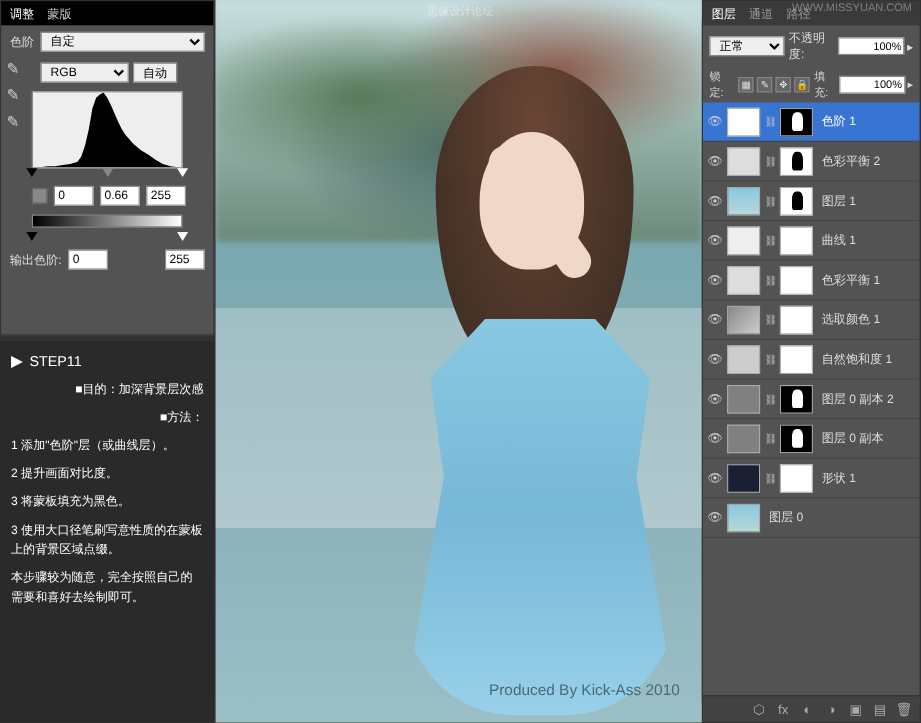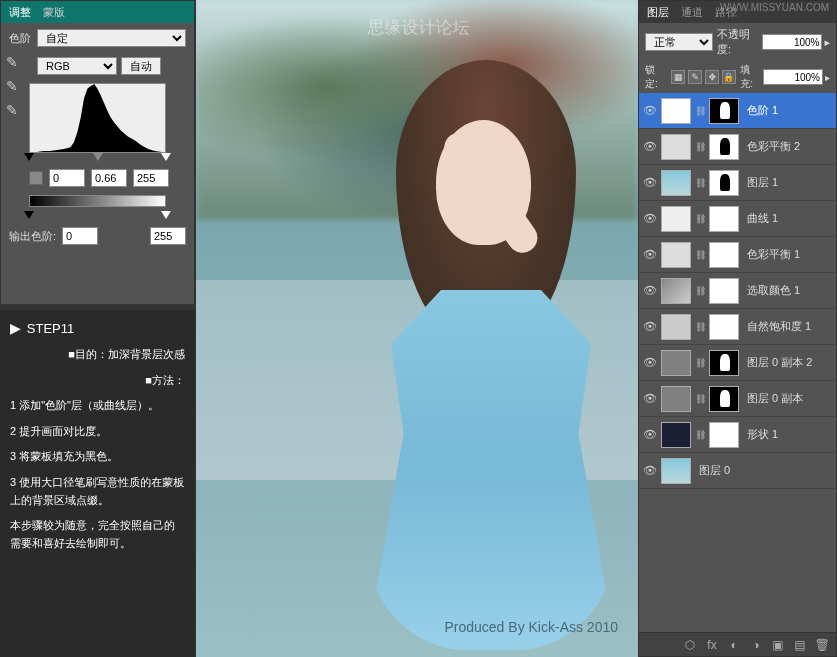--- a/index.html
+++ b/index.html
@@ -1,20 +1,20 @@
 <!DOCTYPE html>
 <html><head>
 <meta charset="utf-8">
 <style>
 * { margin: 0; padding: 0; box-sizing: border-box; font-family: "Microsoft YaHei", sans-serif; }
 body { background: #333; width: 837px; height: 657px; overflow: hidden; position: relative; }
 .panel { background: #535353; border: 1px solid #333; font-size: 11px; color: #ddd; }
 .left-col { position: absolute; left: 0; top: 0; width: 195px; height: 657px; }
 .adj-panel { height: 305px; }
-.tab-bar { background: #0f766e; height: 22px; display: flex; align-items: center; padding: 0 8px; gap: 12px; }
+.tab-bar { background: #000000; height: 22px; display: flex; align-items: center; padding: 0 8px; gap: 12px; }
 .tab-bar .tab { color: #ccc; cursor: pointer; }
 .tab-bar .tab.active { color: #fff; }
 .adj-header { padding: 6px 8px; display: flex; align-items: center; gap: 6px; }
 .select { background: #eee; color: #000; border: 1px solid #888; font-size: 11px; padding: 1px 4px; height: 18px; }
 .rgb-row { display: flex; align-items: flex-end; padding: 4px 8px; gap: 4px; margin-left: 28px; }
 .btn { background: #eee; color: #000; border: 1px solid #888; font-size: 11px; padding: 1px 8px; height: 18px; cursor: pointer; }
 .histogram { margin: 4px 28px 0 28px; height: 70px; background: #eee; border: 1px solid #888; position: relative; }
 .hist-svg { width: 100%; height: 100%; }
 .sliders { margin: 0 28px; height: 12px; position: relative; }
 .tri { position: absolute; width: 0; height: 0; border-left: 5px solid transparent; border-right: 5px solid transparent; top: 0; }
@@ -36,21 +36,21 @@
 .step-item.h { font-size: 11px; text-align: right; }
 .canvas { position: absolute; left: 196px; top: 0; width: 442px; height: 657px; background: linear-gradient(180deg, #b8d4d8 0%, #7ba8b0 35%, #8ab0b8 65%, #9abfc5 100%); overflow: hidden; }
 .trees { position: absolute; top: 0; left: 0; right: 0; height: 220px; background: radial-gradient(ellipse at 30% 40%, #5a7a5a 0%, transparent 40%), radial-gradient(ellipse at 70% 30%, #8a5a4a 0%, transparent 35%), radial-gradient(ellipse at 50% 60%, #4a6a6a 0%, transparent 50%), linear-gradient(180deg, #c8e0e0 0%, #6a8a7a 100%); filter: blur(3px); }
 .water { position: absolute; top: 280px; left: 0; right: 0; height: 200px; background: linear-gradient(180deg, #a0bfc5 0%, #b0c8cd 100%); }
 .person { position: absolute; left: 150px; top: 60px; width: 280px; height: 590px; }
 .hair { position: absolute; top: 0; left: 50px; width: 180px; height: 280px; background: radial-gradient(ellipse at 50% 20%, #6a4535 0%, #4a3528 60%, #3a2a20 100%); border-radius: 50% 50% 40% 40% / 40% 40% 60% 60%; }
 .face { position: absolute; top: 60px; left: 90px; width: 95px; height: 125px; background: #f0d8c8; border-radius: 50% 50% 45% 45%; }
 .dress { position: absolute; top: 230px; left: 20px; width: 250px; height: 360px; background: linear-gradient(180deg, #88c8e0 0%, #78b8d8 50%, #98d0e8 100%); border-radius: 20% 20% 40% 40% / 10% 10% 30% 30%; clip-path: polygon(30% 0%, 70% 0%, 90% 15%, 85% 40%, 100% 100%, 0% 100%, 15% 40%, 10% 15%); }
 .arm { position: absolute; top: 50px; left: 170px; width: 30px; height: 140px; background: #f0d8c8; border-radius: 15px; transform: rotate(-35deg); transform-origin: bottom; }
 .credit { position: absolute; bottom: 22px; right: 20px; color: #4a6a7a; font-size: 14px; font-family: Arial; }
-.watermark-top { position: absolute; top: 16px; left: 50%; transform: translateX(-50%); font-size: 17px; color: rgba(255,255,255,0.45); z-index: 100; }
+.watermark-top { position: absolute; top: 4px; left: 50%; transform: translateX(-50%); font-size: 10px; color: rgba(255,255,255,0.45); z-index: 100; }
 .watermark-url { position: absolute; top: 2px; right: 8px; font-size: 10px; color: rgba(255,255,255,0.35); z-index: 100; font-family: Arial; }
 .right-col { position: absolute; right: 0; top: 0; width: 199px; height: 657px; }
 .layers-panel { height: 657px; position: relative; border-radius: 19px; }
 .layers-tabs { background: #3a3a3a; height: 22px; display: flex; align-items: center; padding: 0 8px; gap: 12px; }
 .layers-tabs .tab { color: #999; cursor: pointer; }
 .layers-tabs .tab.active { color: #fff; }
 .layers-opts { padding: 4px 6px; display: flex; align-items: center; gap: 4px; }
 .opacity-box { display: flex; align-items: center; gap: 2px; margin-left: auto; }
 .pct-input { width: 60px; height: 16px; background: #fff; color: #000; border: 1px solid #888; font-size: 10px; text-align: right; padding: 0 2px; }
 .lock-row { padding: 2px 6px; display: flex; align-items: center; gap: 4px; font-size: 10px; }

